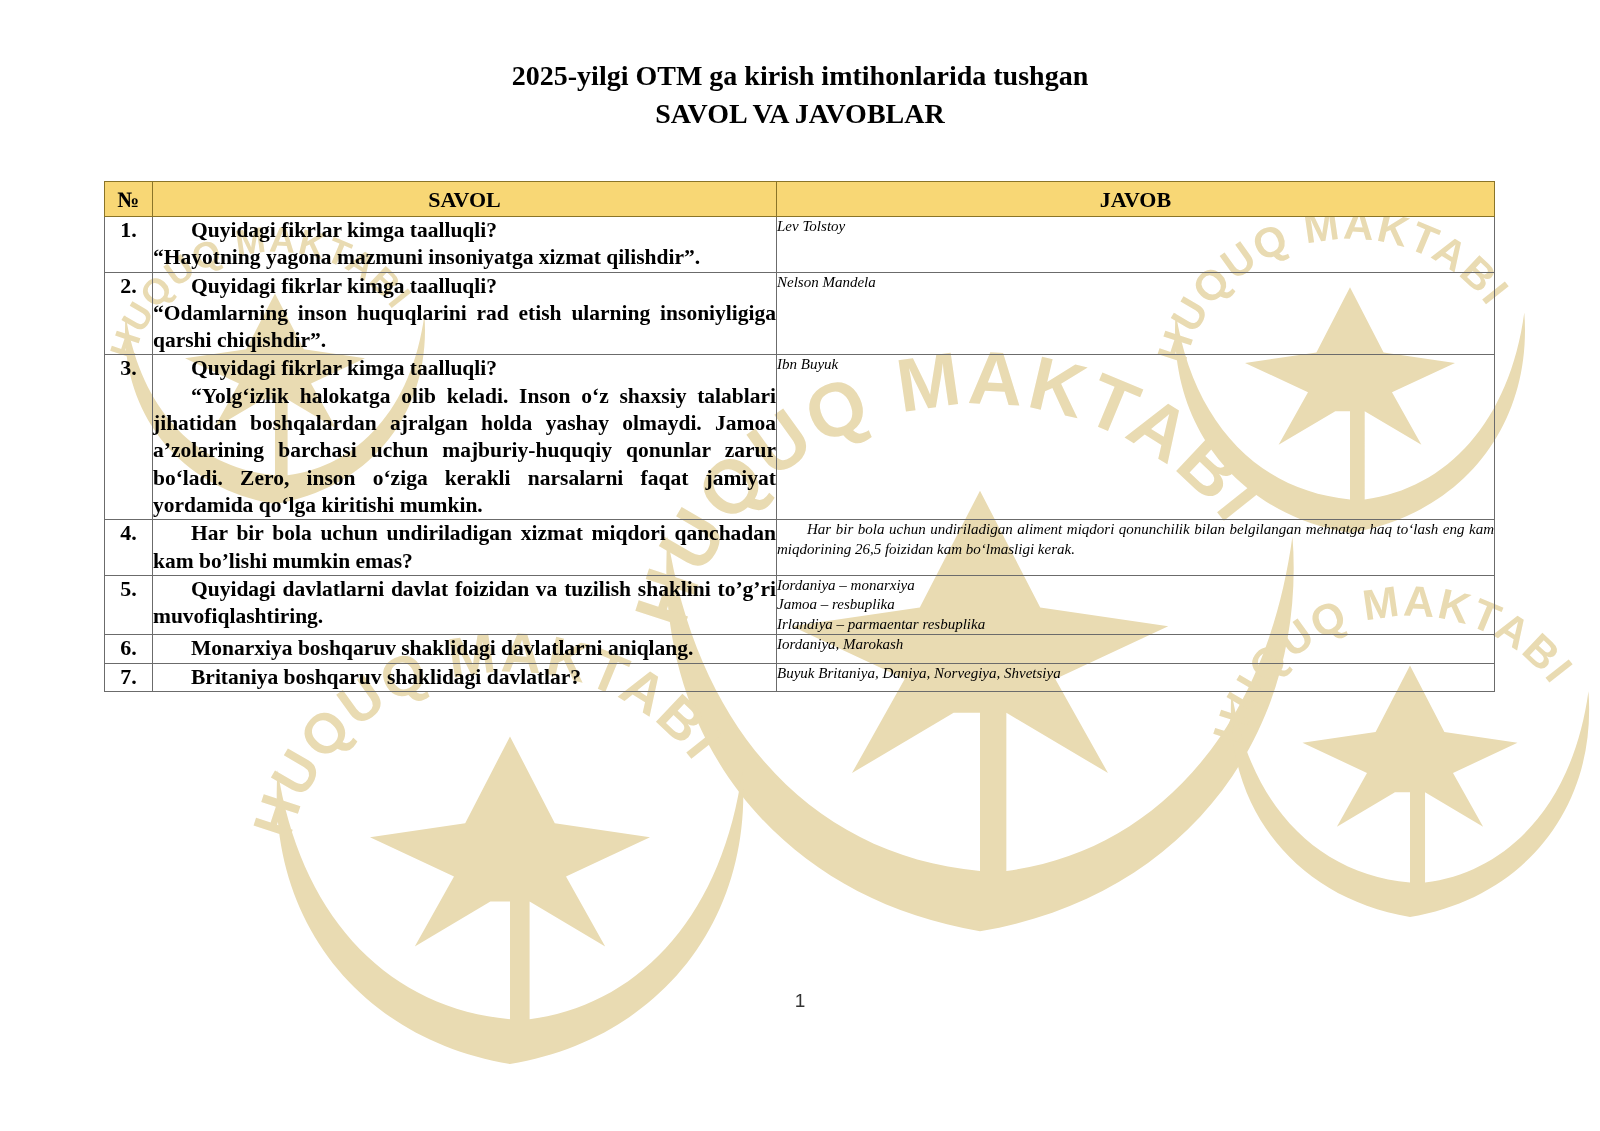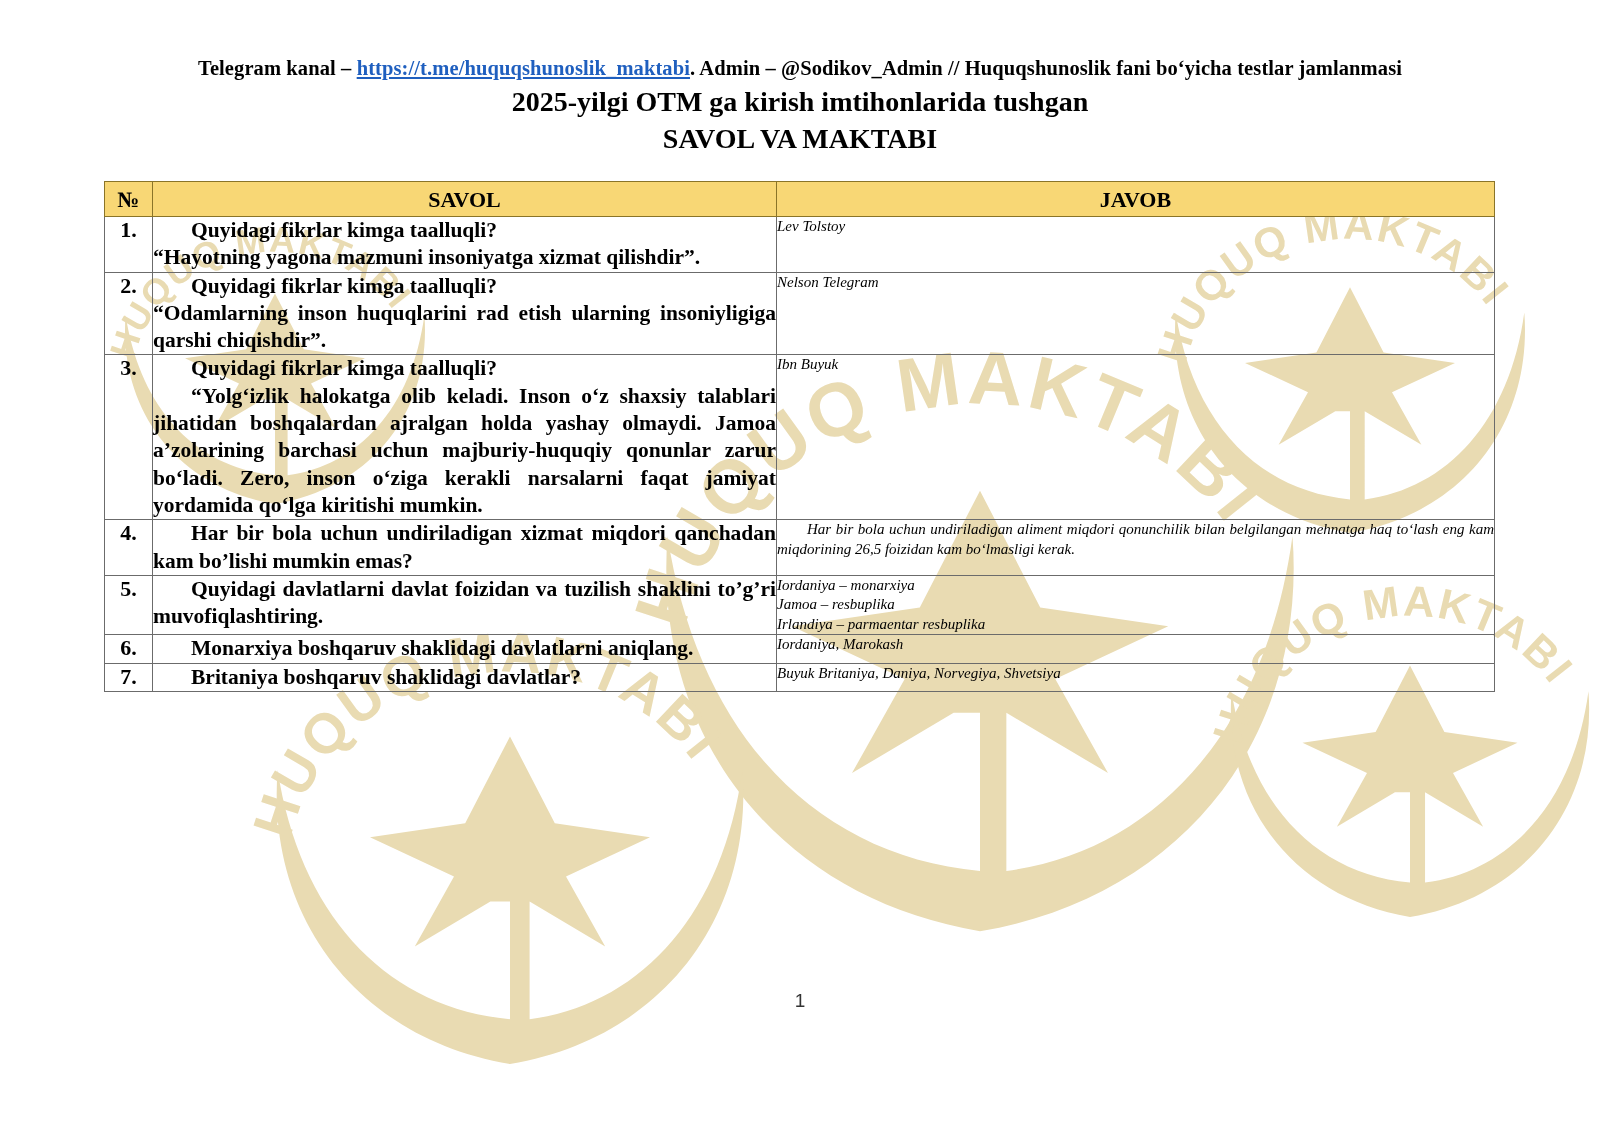--- a/index.html
+++ b/index.html
@@ -244,23 +244,22 @@
         </g>
         <text font-family="'Liberation Sans', sans-serif" font-size="40" font-weight="bold" fill="#E9DBB2" letter-spacing="2">
           <textPath href="#arcBR" startOffset="6%">HUQUQ MAKTABI</textPath>
         </text>
       </svg>
     </div>
 
   </div>
 
   <div id="doc-header">
-    <div class="hdr-line1"><span>Telegram kanal – </span><a class="hdr-link" href="#">https://t.me/huquqshunoslik_maktabi</a><span>. Admin – @Sodikov_Admin // Huquqshunoslik fani bo‘yicha testlar jamlanmasi</span></div>
     <div class="hdr-line2">2025-yilgi OTM ga kirish imtihonlarida tushgan</div>
-    <div class="hdr-line3">SAVOL VA MAKTABI</div>
+    <div class="hdr-line3">SAVOL VA JAVOBLAR</div>
   </div>
 
   <table id="qa-table">
     <colgroup>
       <col class="c-num">
         <col class="c-q">
         <col class="c-a">
     </colgroup>
     <thead>
       <tr>
@@ -273,21 +272,21 @@
 
       <tr>
         <td class="num-cell">1.</td>
         <td class="q-cell"><span class="ind"></span><span>Quyidagi fikrlar kimga taalluqli?</span><br><span>“Hayotning yagona mazmuni insoniyatga xizmat qilishdir”.</span></td>
         <td class="a-cell">Lev Tolstoy</td>
       </tr>
 
       <tr>
         <td class="num-cell">2.</td>
         <td class="q-cell"><span class="ind"></span><span>Quyidagi fikrlar kimga taalluqli?</span><br><span>“Odamlarning inson huquqlarini rad etish ularning insoniyligiga qarshi chiqishdir”.</span></td>
-        <td class="a-cell">Nelson Telegram</td>
+        <td class="a-cell">Nelson Mandela</td>
       </tr>
 
       <tr>
         <td class="num-cell">3.</td>
         <td class="q-cell"><span class="ind"></span><span>Quyidagi fikrlar kimga taalluqli?</span><br><span class="ind"></span><span>“Yolg‘izlik halokatga olib keladi. Inson o‘z shaxsiy talablari jihatidan boshqalardan ajralgan holda yashay olmaydi. Jamoa a’zolarining barchasi uchun majburiy-huquqiy qonunlar zarur bo‘ladi. Zero, inson o‘ziga kerakli narsalarni faqat jamiyat yordamida qo‘lga kiritishi mumkin.</span></td>
         <td class="a-cell">Ibn Buyuk</td>
       </tr>
 
       <tr>
         <td class="num-cell">4.</td>

